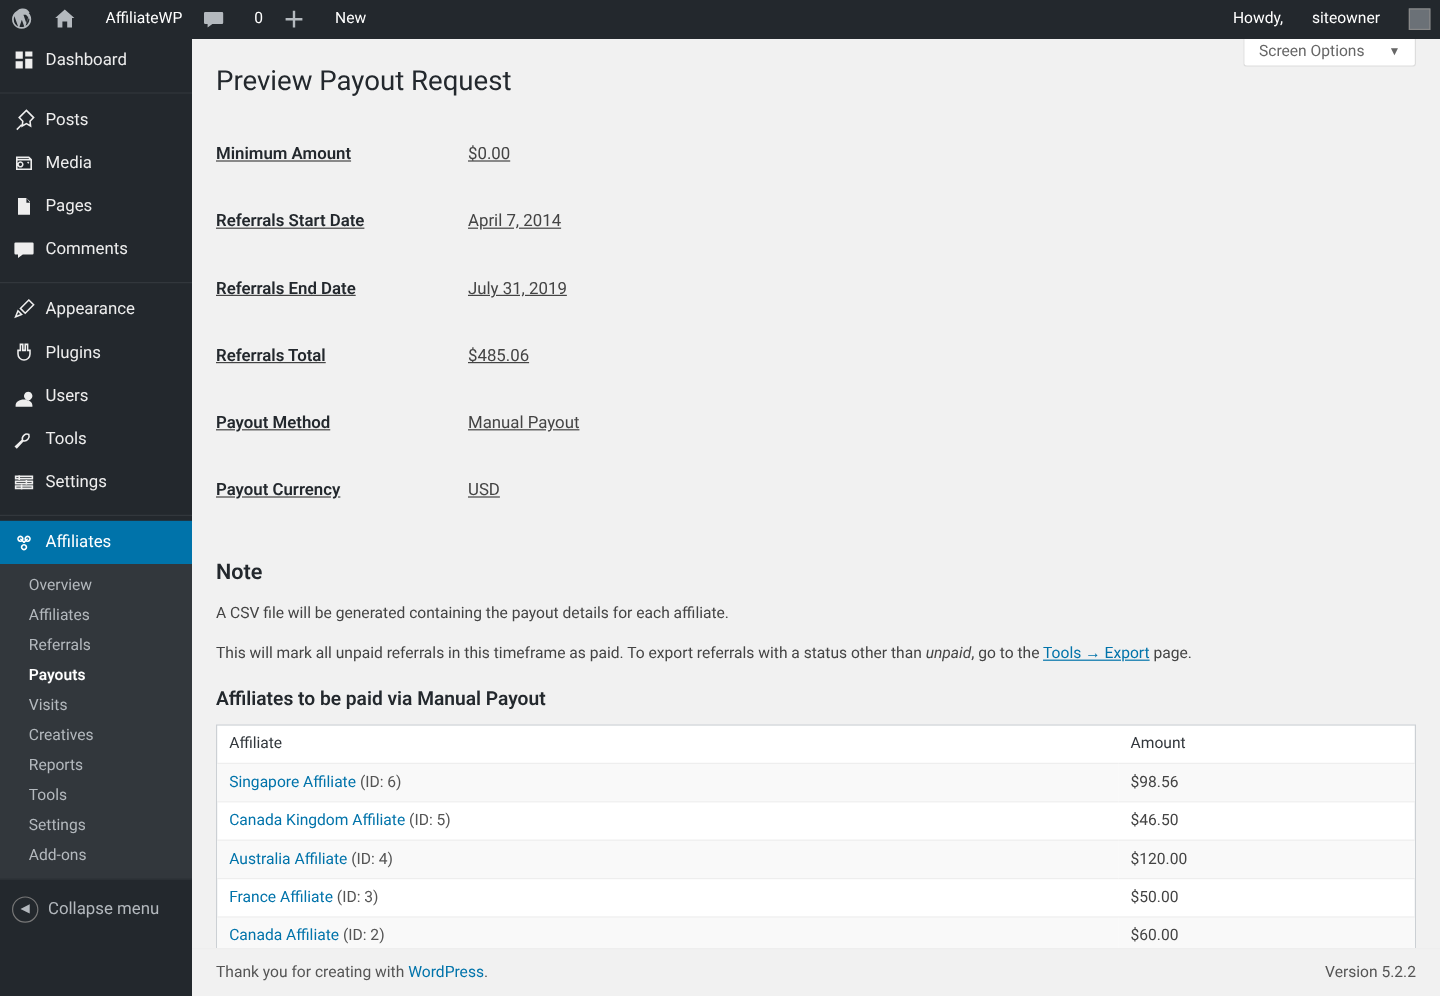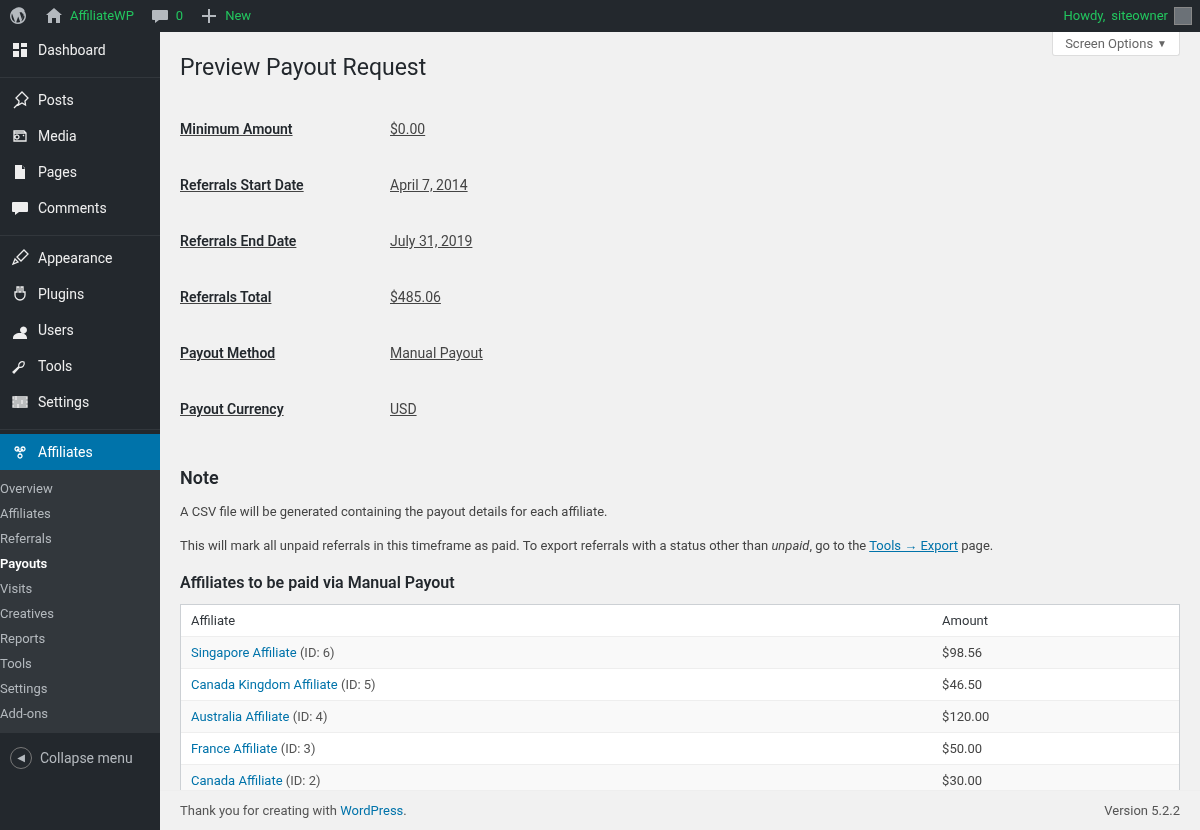--- a/index.html
+++ b/index.html
@@ -2,34 +2,34 @@
 <html><head>
 <meta charset="utf-8">
 <style>
   html, body { margin:0; padding:0; width:1200px; height:830px; overflow:hidden; }
   body { font-family:-apple-system, BlinkMacSystemFont, "Segoe UI", Roboto, Helvetica, Arial, sans-serif; font-size:13px; color:#444; background:#f1f1f1; }
   a { color:#0073aa; text-decoration:none; }
 
   
   #adminbar { position:fixed; top:0; left:0; right:0; height:32px; background:#23282d; color:#b4b9be; display:flex; justify-content:space-between; z-index:9999; font-size:13px; line-height:32px; }
   .abgroup { display:flex; }
-  .abitem { display:flex; align-items:center; padding:12px 8px; gap:6px; cursor:pointer; color:#22c55e; }
+  .abitem { display:flex; align-items:center; padding:12px 8px; gap:24px; cursor:pointer; color:#ffffff; }
   .abitem svg { fill:#b4b9be; width:20px; height:20px; }
   .avatar-sq { width:16px; height:16px; background:#6b7177; border:1px solid #888; }
 
   
   #sidebar { position:fixed; top:32px; left:0; bottom:0; width:160px; background:#23282d; color:#eee; font-size:14px; }
   .menu-top { display:flex; align-items:center; gap:8px; padding:8px 10px 8px 10px; color:#eee; cursor:pointer; }
   .menu-top svg { fill:#9ea3a8; width:20px; height:20px; }
   .menu-top.current { background:#0073aa; color:#fff; position:relative; }
   .menu-top.current svg { fill:#fff; }
   .menu-top.current::after { content:""; position:absolute; right:-8px; top:50%; margin-top:-8px; border:8px solid transparent; border-right-color:#f1f1f1; }
   .menu-sep { height:5px; border-bottom:1px solid #32373c; margin:4px 0; }
   .submenu { background:#32373c; padding:6px 0; font-size:13px; }
-  .submenu .sub { padding:5px 0; color:#b4b9be; cursor:pointer; }
+  .submenu .sub { padding:5px 24px; color:#b4b9be; cursor:pointer; }
   .submenu .sub.current { color:#fff; font-weight:600; }
   .collapse { display:flex; align-items:center; gap:8px; padding:8px 10px; color:#b4b9be; cursor:pointer; line-height:34px; border-top:1px solid #32373c;}
   .collapse .circ { width:20px; height:20px; border:1px solid #777; border-radius:50%; display:flex; align-items:center; justify-content:center; font-size:10px; color:#b4b9be;}
 
   
   #content { position:absolute; top:32px; left:160px; right:0; bottom:0; background:#f1f1f1; overflow:auto; }
   .wrap { padding:10px 20px 20px; }
   h1 { font-size:23px; font-weight:400; margin:12px 0 20px; color:#23282d; }
   h2 { font-size:18px; font-weight:600; margin:30px 0 6px; color:#23282d; }
   h3 { font-size:16px; font-weight:600; margin:18px 0 6px; color:#23282d; }
@@ -41,21 +41,21 @@
   .note em { font-style:italic; }
   .note a { text-decoration:underline; }
 
   .list-table { width:100%; background:#fff; border:1px solid #ccd0d4; border-collapse:separate; border-spacing:0; margin-top:12px;}
   .list-table th, .list-table td { text-align:left; padding:8px 10px; border-top:1px solid #eee; font-size:13px; }
   .list-table thead th { border-top:0; font-weight:400; color:#32373c; }
   .list-table tbody tr:nth-child(odd) { background:#f9f9f9; }
   .list-table tfoot th { border-top:1px solid #ccd0d4; font-weight:400; color:#32373c; }
   .idtxt { color:#555;margin-top:11px; }
 
-  .screen-options { position:absolute; top:0; right:20px; background:#fff; border:1px solid #ddd; border-top:0; border-radius:0 0 3px 3px; padding:4px 12px 4px 12px; font-size:13px; color:#666; cursor:pointer; display:flex; align-items:center; gap:4px;}
+  .screen-options { position:absolute; top:0; right:20px; background:#fff; border:1px solid #ddd; border-top:0; border-radius:0 0 3px 3px; padding:4px 12px 4px 12px; font-size:13px; color:#666; cursor:pointer; display:flex; align-items:center; gap:20px;}
   .screen-options .tri { font-size:10px; color:#666; }
 
   #footer { position:fixed; bottom:0; left:160px; right:0; background:#f1f1f1; padding:12px 20px; display:flex; justify-content:space-between; font-size:13px; color:#555; border-top:1px solid #eee; }
   #footer .left { }
 </style>
 </head>
 <body>
 
 <div id="adminbar">
   <div class="abgroup">
@@ -247,21 +247,21 @@
           <tr>
             <td><a href="#">Australia Affiliate</a><span class="idtxt"> (ID: 4)</span></td>
             <td>$120.00</td>
           </tr>
           <tr>
             <td><a href="#">France Affiliate</a><span class="idtxt"> (ID: 3)</span></td>
             <td>$50.00</td>
           </tr>
           <tr>
             <td><a href="#">Canada Affiliate</a><span class="idtxt"> (ID: 2)</span></td>
-            <td>$30.00</td>
+            <td>$60.00</td>
           </tr>
           <tr>
             <td><a href="#">US Affiliate</a><span class="idtxt"> (ID: 1)</span></td>
             <td>$100.00</td>
           </tr>
         </tbody>
       <tfoot>
         <tr>
           <th>Affiliate</th>
           <th>Amount</th>

